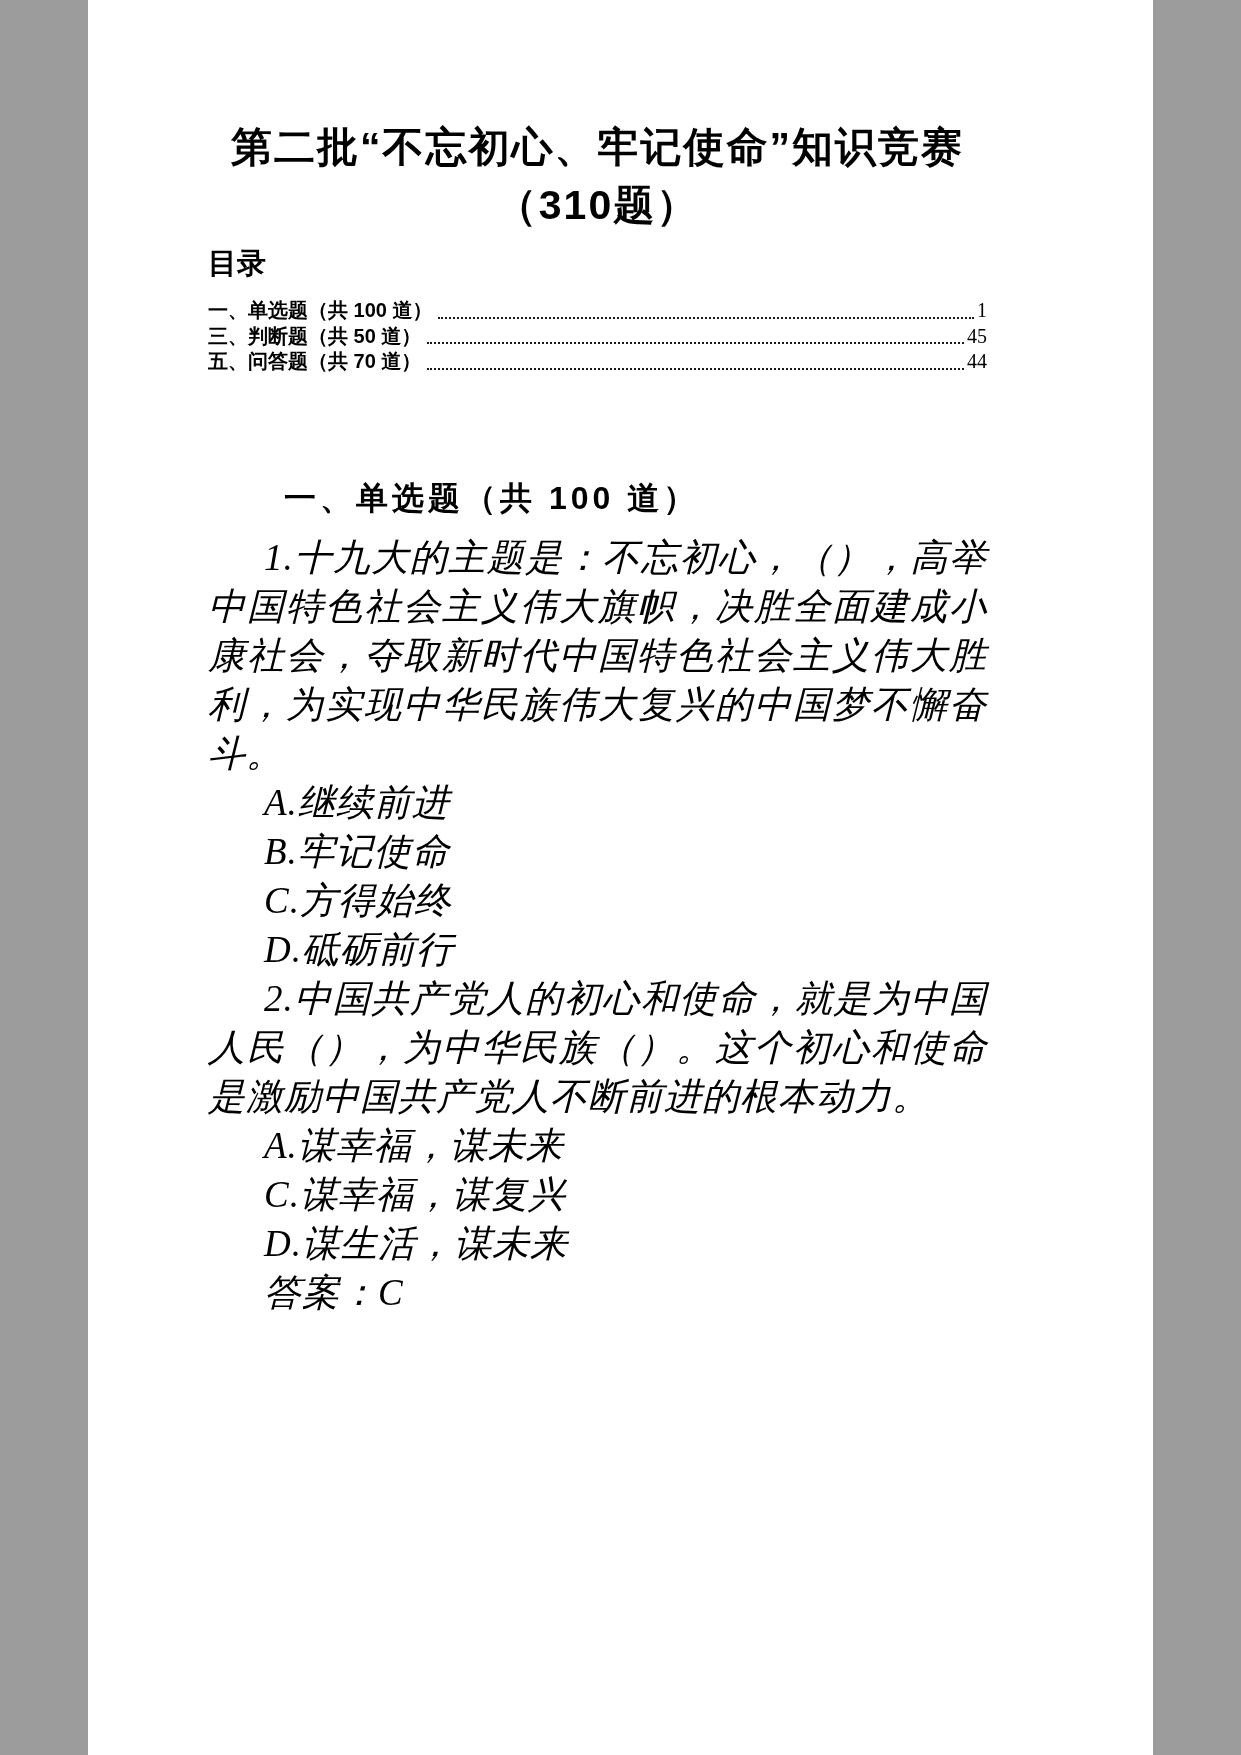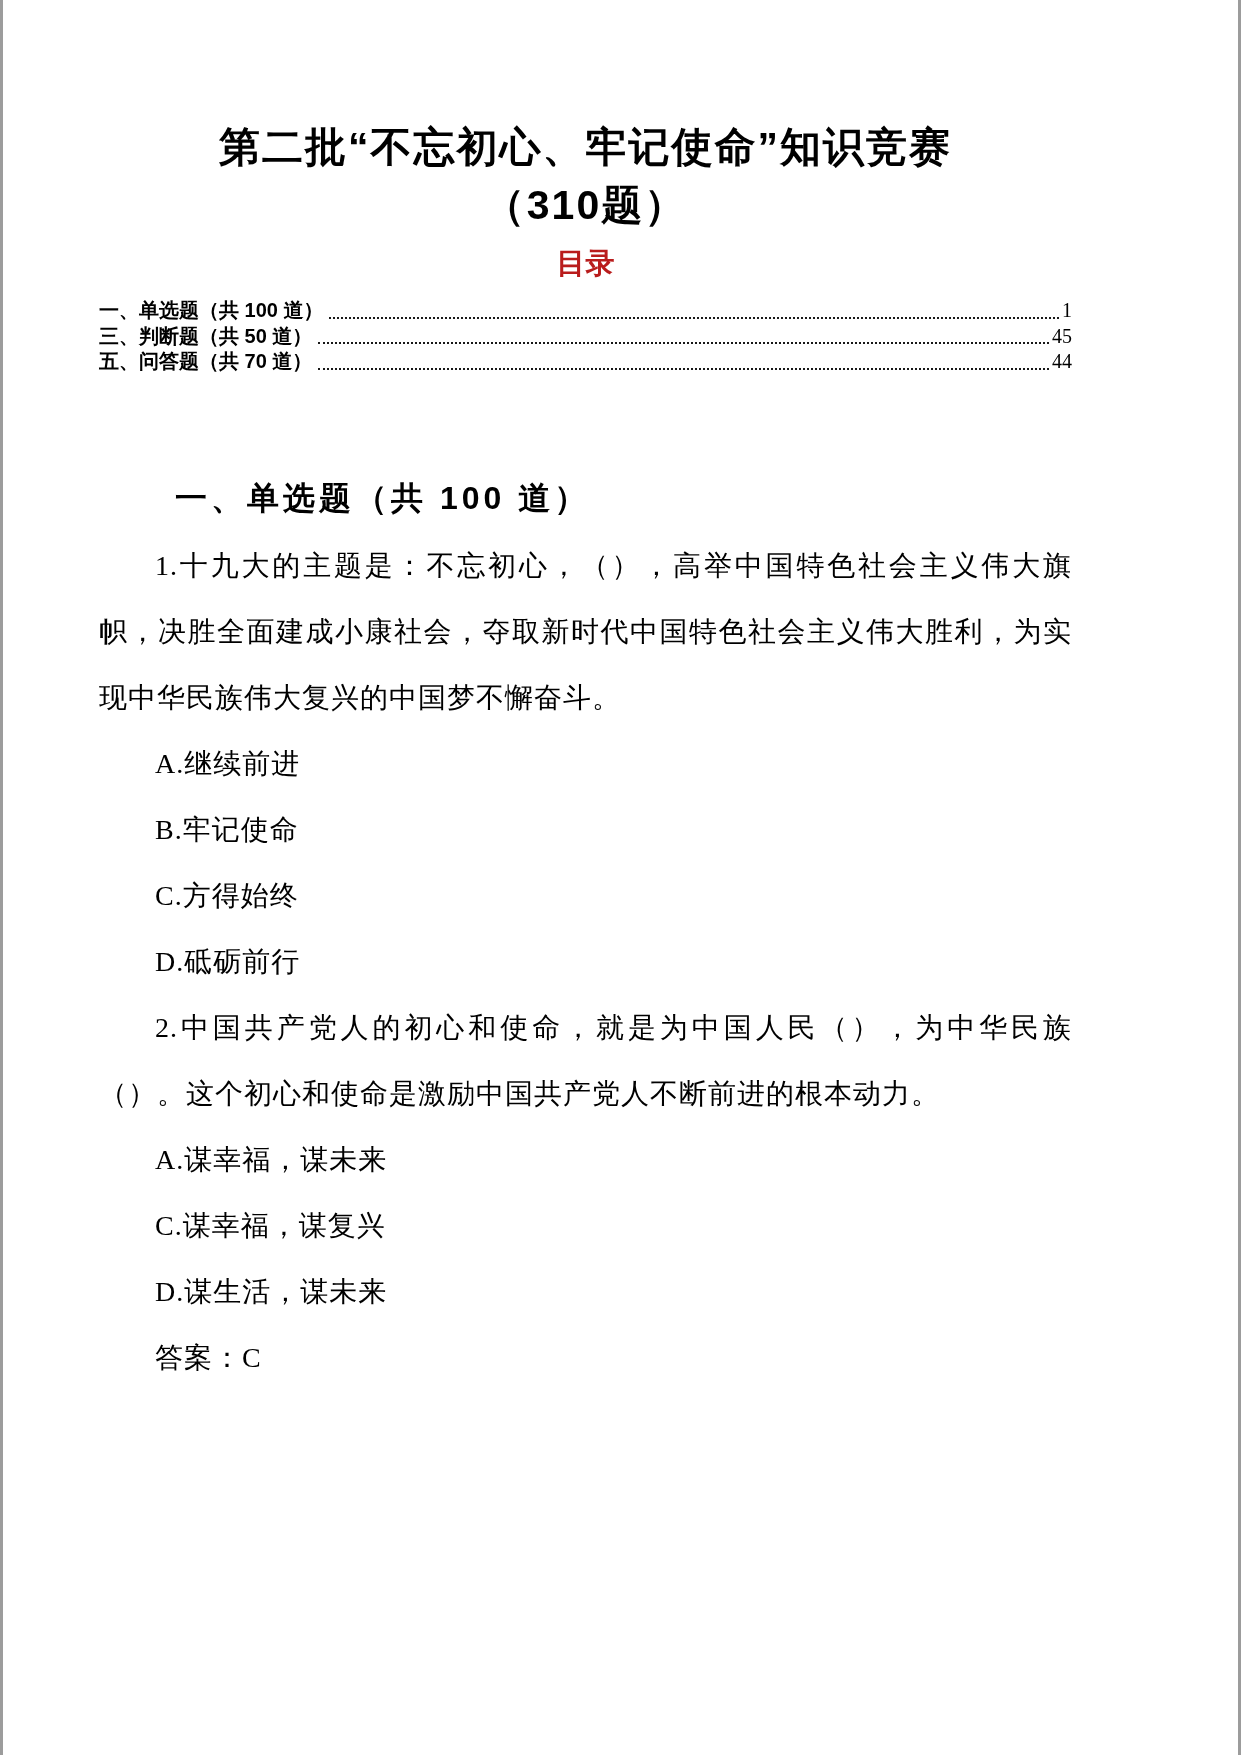--- a/index.html
+++ b/index.html
@@ -1,46 +1,46 @@
 <!DOCTYPE html>
 <html><head>
 <meta charset="utf-8">
 <style>
   html, body { margin: 0; padding: 0; background: #9c9c9c; }
   .page {
     position: relative;
-    width: 1235px;
+    width: 1065px;
     height: 1755px;
     margin: 0 auto;
     background: #ffffff;
     box-sizing: border-box;
-    padding: 118px 166px 0 96px;
+    padding: 118px 166px 0 120px;
     font-family: "Liberation Serif", serif;
     color: #000;
     overflow: hidden;
   }
   
   .doc-title {
     text-align: center;
     font-family: "Liberation Sans", sans-serif;
     font-weight: bold;
     font-size: 41px;
     line-height: 58px;
     letter-spacing: 2px;
     color: #000;
   }
   
   .toc-heading {
-    text-align: center;
+    text-align: left;
     font-family: "Liberation Sans", sans-serif;
     font-weight: bold;
     font-size: 29px;
     line-height: 46px;
     margin-top: 6px;
-    color: #b91c1c;
+    color: #000000;
   }
   .toc-list { margin-top: 12px; }
   .toc-item {
     display: flex;
     align-items: flex-end;
     font-size: 20px;
     line-height: 25.5px;
     cursor: pointer;
   }
   .toc-label {
@@ -65,23 +65,24 @@
     font-family: "Liberation Sans", sans-serif;
     font-weight: bold;
     font-size: 32px;
     line-height: 46px;
     letter-spacing: 4px;
     color: #000;
   }
   
   .body-text {
     margin-top: 12px;
-    font-size: 28px;
-    line-height: 66px;
+    font-size: 37px;
+    line-height: 49px;
     letter-spacing: 1px;
+    font-style: italic;
   }
   .q-stem {
     text-align: justify;
     text-indent: 56px;
     margin: 0;
   }
   .q-option, .q-answer {
     padding-left: 56px;
     margin: 0;
   }

